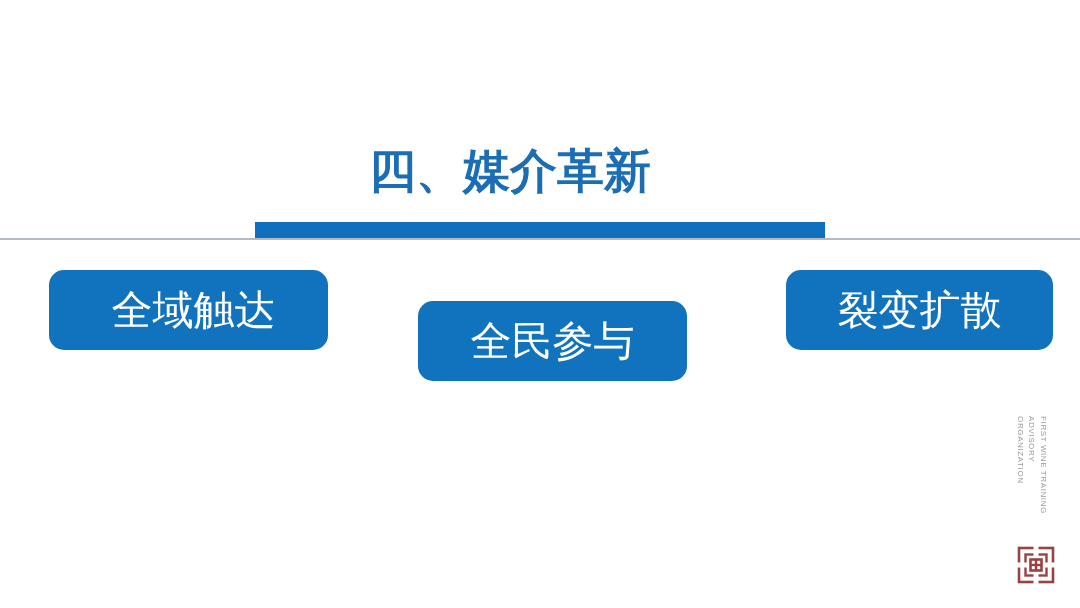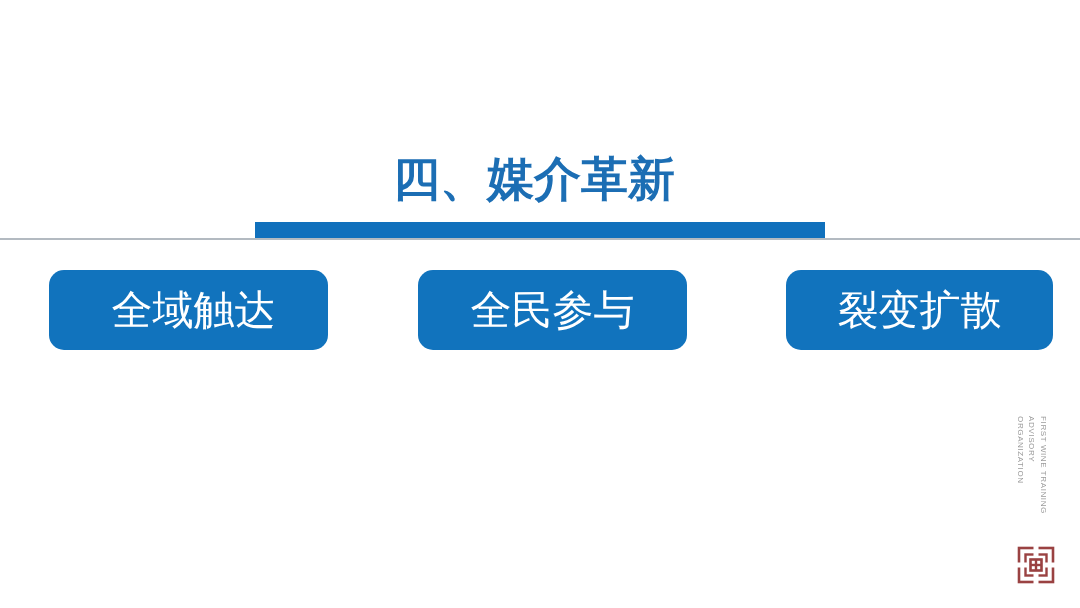--- a/index.html
+++ b/index.html
@@ -6,29 +6,28 @@
   .slide {
     position: relative;
     width: 1080px;
     height: 608px;
     background: #ffffff;
     overflow: hidden;
     font-family: "Liberation Sans", sans-serif;
   }
   .title {
     position: absolute;
-    left: 534px;
+    left: 510px;
     top: 147px;
     transform: translateX(-50%);
     font-size: 47px;
     line-height: 1;
     font-weight: bold;
     color: var(--title-blue, #1c6eb4);
     white-space: nowrap;
-    margin-top: 8px;
   }
   .title-bar {
     position: absolute;
     left: 255px;
     top: 222px;
     width: 570px;
     height: 17px;
     background: var(--bar-blue, #1070bc);
   }
   .divider {
@@ -47,21 +46,21 @@
     background: var(--box-blue, #1173bd);
     display: flex;
     align-items: center;
     justify-content: center;
     color: #ffffff;
     font-size: 41px;
     font-weight: normal;
     white-space: nowrap;
   }
   .box-1 { left: 49px;  width: 269px; padding-left: 10px; }
-  .box-2 { left: 418px; width: 269px; }
+  .box-2 { left: 418px; width: 269px; margin-top: 31px; }
   .box-3 { left: 786px; width: 267px; }
   .brand-text {
     position: absolute;
     left: 1032px;
     top: 465px;
     transform: translate(-50%, -50%) rotate(90deg);
     color: var(--brand-gray, #9b9b9b);
     font-size: 8px;
     line-height: 11.5px;
     letter-spacing: 0.6px;

